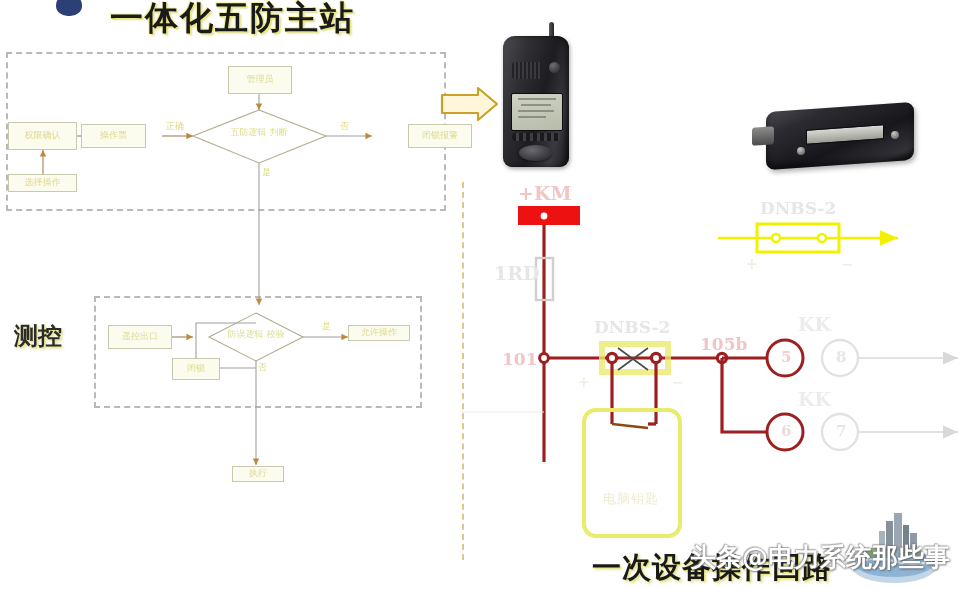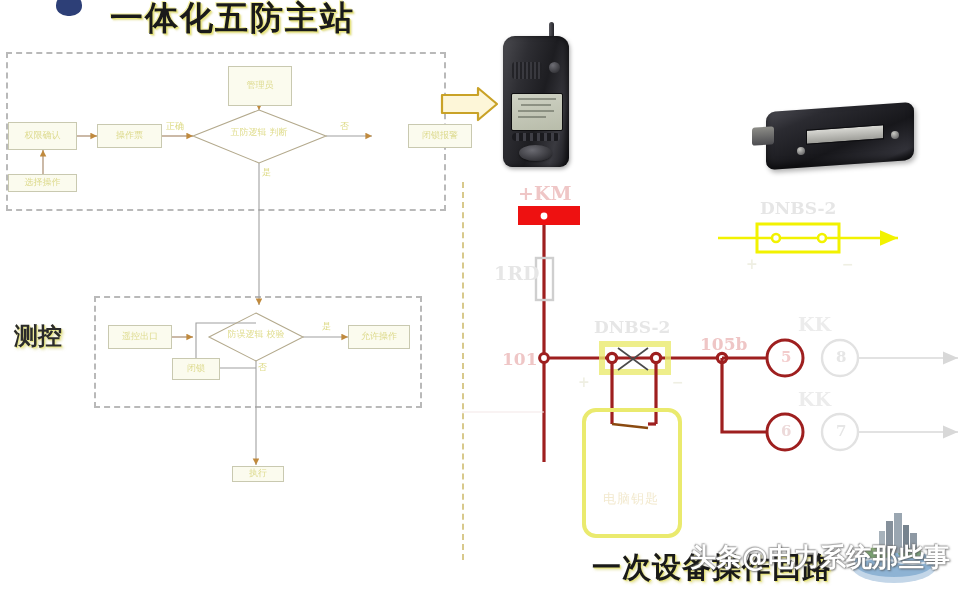--- a/index.html
+++ b/index.html
@@ -313,29 +313,29 @@
     <path d="M 196 368 L 196 323 L 256 323" fill="none" stroke="#a0a0a0" stroke-width="1.1"></path>
     <line x1="220" y1="368" x2="256" y2="368" stroke="#a0a0a0" stroke-width="1.1"></line>
 
     <line x1="303" y1="337" x2="348" y2="337" stroke="#a0a0a0" stroke-width="1.1" marker-end="url(#arrTan)"></line>
 
     <line x1="256" y1="361" x2="256" y2="465" stroke="#a0a0a0" stroke-width="1.1" marker-end="url(#arrTan)"></line>
 
     <polygon points="256,313 303,337 256,361 209,337" fill="none" stroke="#b3a98c" stroke-width="1.1"></polygon>
   </svg>
 
-  <div class="abs fc-node" style="left:228px; top:66px; width:64px; height:40px;">
+  <div class="abs fc-node" style="left:228px; top:66px; width:64px; height:28px;">
     <span>管理员</span>
   </div>
 
   <div class="abs fc-node" style="left:8px; top:122px; width:69px; height:28px;">
     <span>权限确认</span>
   </div>
 
-  <div class="abs fc-node" style="left:97px; top:124px; width:65px; height:24px;">
+  <div class="abs fc-node" style="left:81px; top:124px; width:65px; height:24px;">
     <span>操作票</span>
   </div>
 
   <div class="abs fc-node" style="left:8px; top:174px; width:69px; height:18px;">
     <span>选择操作</span>
   </div>
 
   <div class="abs fc-node" style="left:372px; top:124px; width:64px; height:24px;margin-left:36px;">
     <span>闭锁报警</span>
   </div>
@@ -350,21 +350,21 @@
   <div class="abs edge-label" style="left:262px; top:166px;">是</div>
 
   <div class="abs fc-node" style="left:108px; top:325px; width:64px; height:24px;">
     <span>遥控出口</span>
   </div>
 
   <div class="abs fc-node" style="left:172px; top:358px; width:48px; height:22px;">
     <span>闭锁</span>
   </div>
 
-  <div class="abs fc-node" style="left:348px; top:325px; width:62px; height:24px;">
+  <div class="abs fc-node" style="left:348px; top:325px; width:62px; height:16px;">
     <span>允许操作</span>
   </div>
 
   <div class="abs fc-node" style="left:232px; top:466px; width:52px; height:16px;">
     <span>执行</span>
   </div>
 
   <div class="abs fc-diamond-label" style="left:226px; top:329px; width:60px;">
     <span>防误逻辑
 校验</span>

